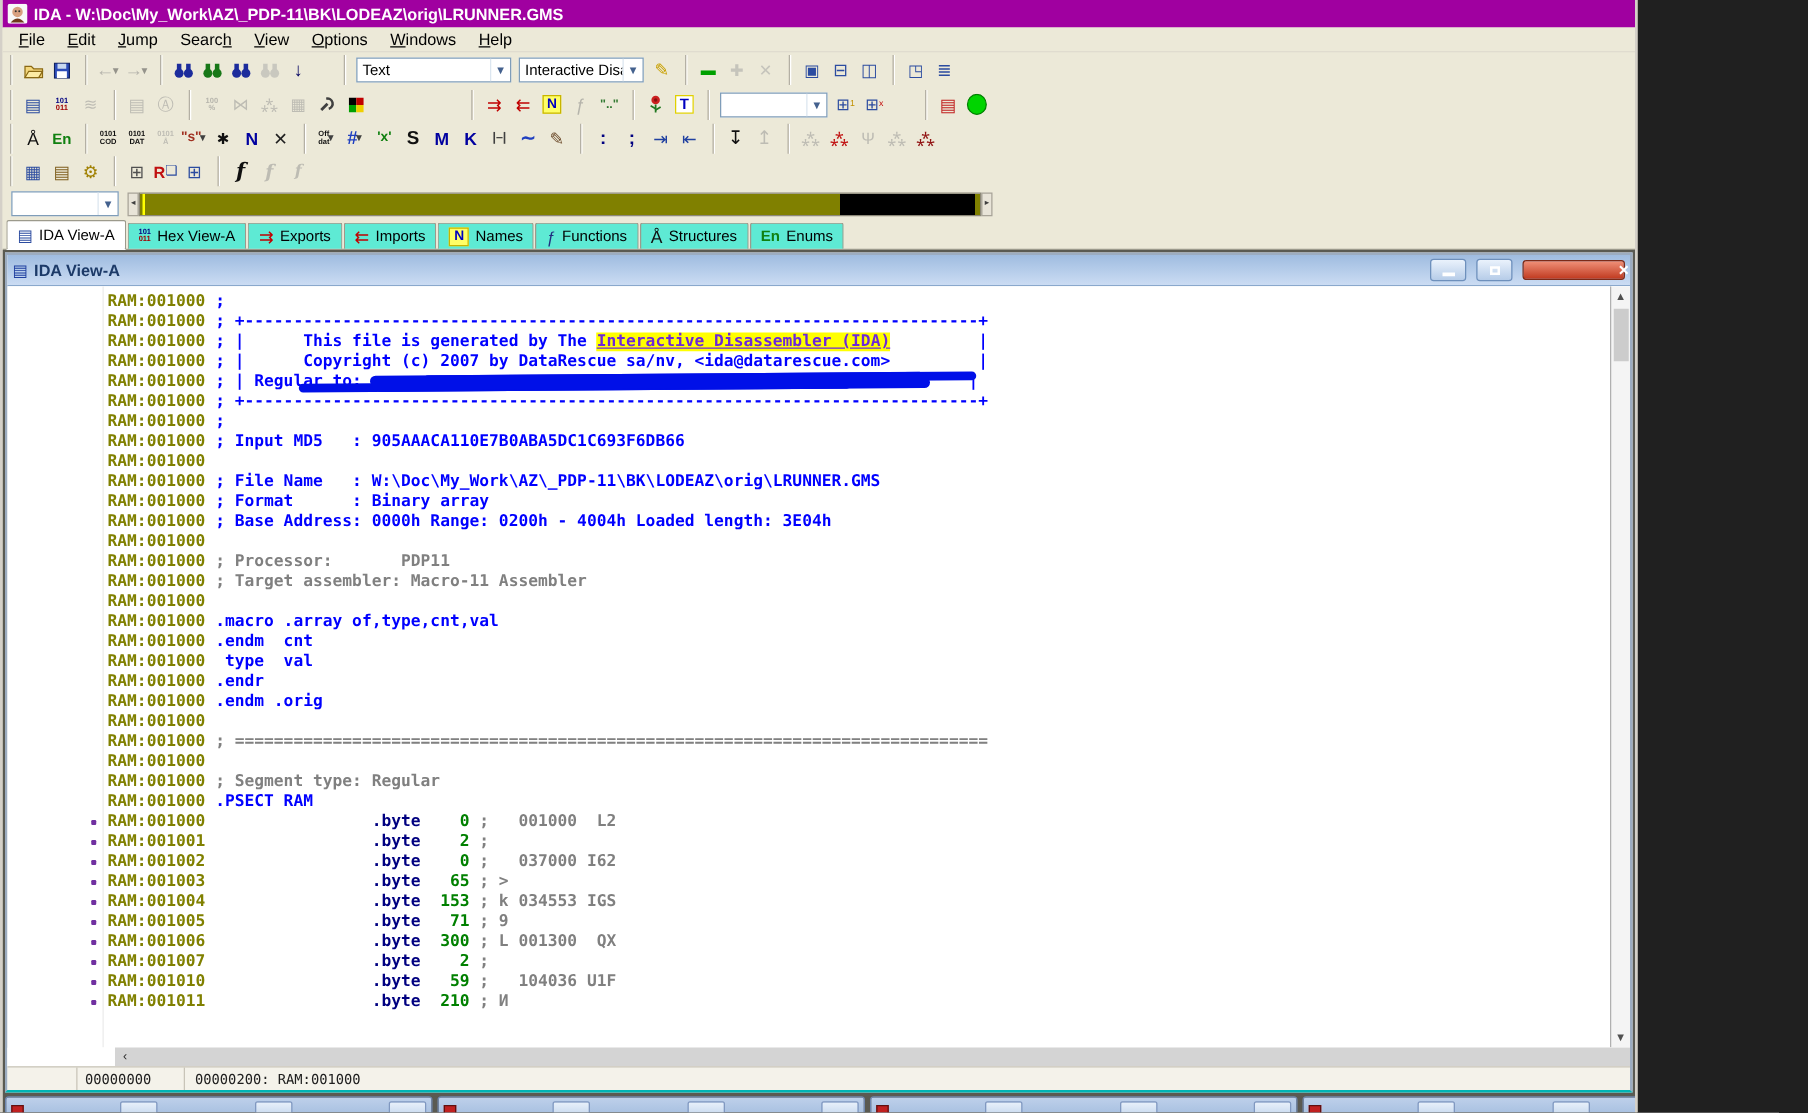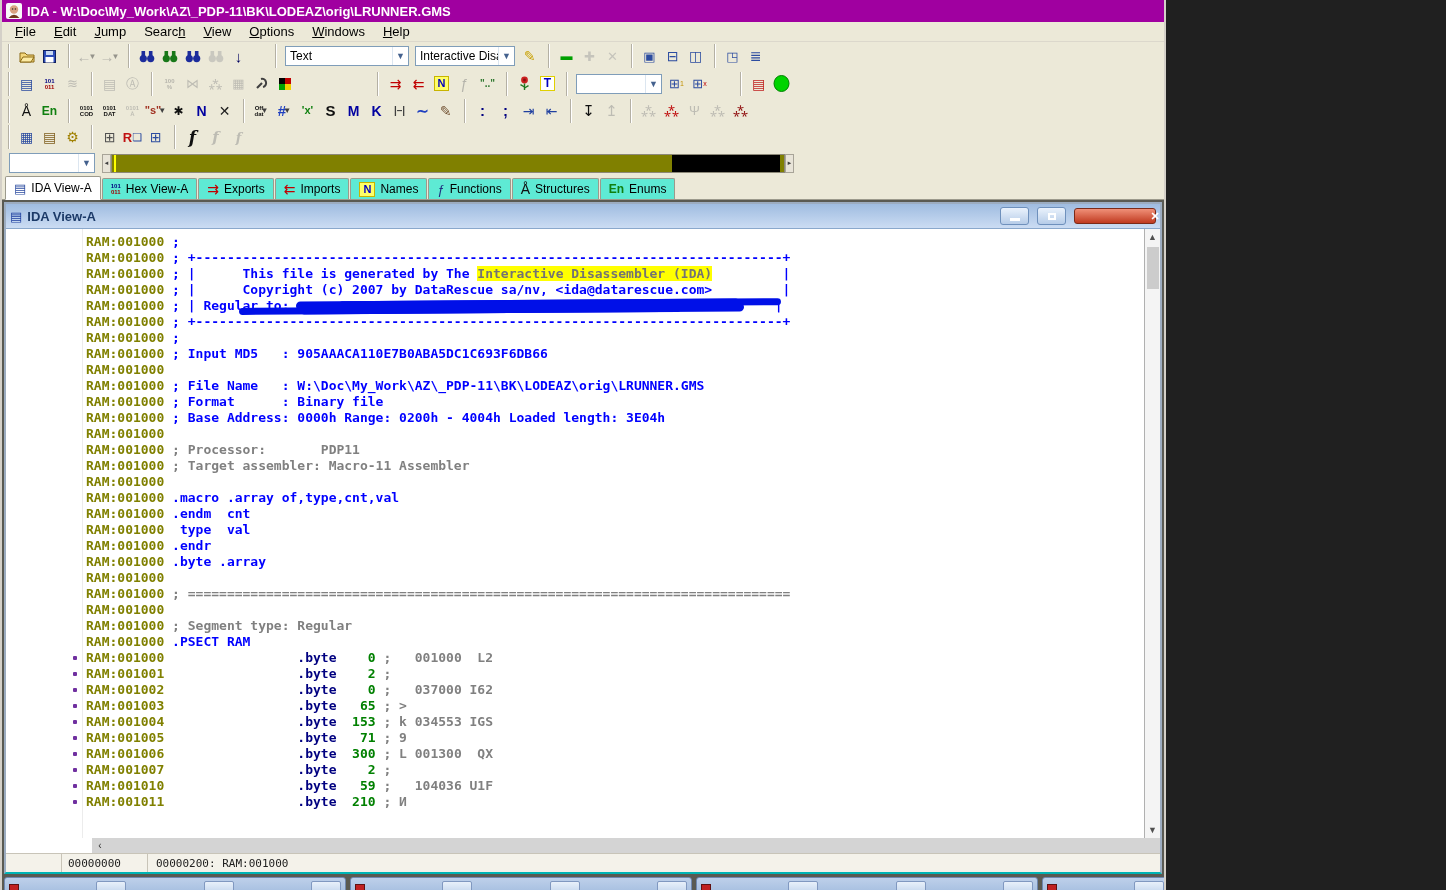--- a/index.html
+++ b/index.html
@@ -1,17 +1,17 @@
 <!DOCTYPE html>
 <html><head>
 <meta charset="utf-8">
 <style>
   html,body{margin:0;padding:0;background:#202020;}
   *{box-sizing:border-box;}
-  .app{position:relative;width:1166px;height:890px;background:#ECE9D8;overflow:hidden;
+  .app{position:relative;width:1310px;height:890px;background:#ECE9D8;overflow:hidden;
        font-family:"Liberation Sans",sans-serif;border-left:2px solid #D4D0C8;border-right:2px solid #D4D0C8;}
   
   .titlebar{height:22px;background:#A000A0;display:flex;align-items:center;padding:0 4px;gap:5px;}
   .titlebar .title{color:#FFFFFF;font-size:13px;font-weight:bold;white-space:nowrap;}
   .applogo{width:16px;height:16px;display:inline-block;}
   
   .menubar{height:20px;display:flex;align-items:center;padding-left:4px;font-size:13px;color:#000;
            border-bottom:1px solid #DCD8CC;background:#ECE9D8;}
   .menu-item{padding:2px 9px;white-space:nowrap;}
   
@@ -66,21 +66,21 @@
   .wbtn .sq{width:8px;height:7px;border:2px solid #FFF;display:inline-block;}
   .wbtn .mdash{width:10px;height:3px;background:#FFF;display:inline-block;margin-top:6px;}
   .mdibody{flex:1;display:flex;overflow:hidden;background:#FFF;}
   .codepane{flex:1;position:relative;font-family:"DejaVu Sans Mono",monospace;font-weight:bold;
             font-size:13px;line-height:16px;padding-top:5px;overflow:hidden;}
   .margin-line{position:absolute;left:76px;top:0;bottom:0;width:1px;background:#ECECEC;}
   .cl{position:relative;padding-left:80px;height:16px;white-space:pre;}
   .dot{position:absolute;left:67px;top:6px;width:4px;height:4px;background:#7030A0;border-radius:1px;}
   .addr{color:#808000;}
   .s-b{color:#0000FF;} .s-g{color:#808080;} .s-k{color:#000080;} .s-v{color:#008000;}
-  .s-hl{color:#737373;background:#FFFF00;}
+  .s-hl{color:#6d28d9;background:#FFFF00;text-decoration:underline;}
   .s-scr{display:inline-block;width:57ch;height:11px;background:#0010E8;border-radius:6px;
          vertical-align:middle;transform:rotate(-.4deg);
          box-shadow:2px 2px 0 -1px #0010E8,-2px -2px 0 -1px #0010E8,40px -3px 0 -2px #0010E8,-60px 3px 0 -2px #0010E8;}
   .vscroll{width:16px;background:#F4F4F4;border-left:1px solid #B0B0B0;display:flex;flex-direction:column;
            align-items:center;flex:none;}
   .vs-arrow{height:16px;width:100%;display:flex;align-items:center;justify-content:center;color:#505050;
             font-size:9px;}
   .vs-thumb{width:12px;height:42px;background:#CCCCCC;margin-top:2px;}
   .vs-bottom{margin-top:auto;}
   .hscrollrow{height:15px;display:flex;background:#FFF;flex:none;}
@@ -612,31 +612,31 @@
         <div class="cl"><span class="addr">RAM:001000</span><span class="s-b"> ;</span></div>
             <div class="cl"><span class="addr">RAM:001000</span><span class="s-b"> ; +---------------------------------------------------------------------------+</span></div>
             <div class="cl"><span class="addr">RAM:001000</span><span class="s-b"> ; |      This file is generated by The </span><span class="s-hl">Interactive Disassembler (IDA)</span><span class="s-b">         |</span></div>
             <div class="cl"><span class="addr">RAM:001000</span><span class="s-b"> ; |      Copyright (c) 2007 by DataRescue sa/nv, &lt;ida@datarescue.com&gt;         |</span></div>
             <div class="cl"><span class="addr">RAM:001000</span><span class="s-b"> ; | Regular to: </span><span class="s-scr"></span><span class="s-b">    |</span></div>
             <div class="cl"><span class="addr">RAM:001000</span><span class="s-b"> ; +---------------------------------------------------------------------------+</span></div>
             <div class="cl"><span class="addr">RAM:001000</span><span class="s-b"> ;</span></div>
             <div class="cl"><span class="addr">RAM:001000</span><span class="s-b"> ; Input MD5   : 905AAACA110E7B0ABA5DC1C693F6DB66</span></div>
             <div class="cl"><span class="addr">RAM:001000</span></div>
             <div class="cl"><span class="addr">RAM:001000</span><span class="s-b"> ; File Name   : W:\Doc\My_Work\AZ\_PDP-11\BK\LODEAZ\orig\LRUNNER.GMS</span></div>
-            <div class="cl"><span class="addr">RAM:001000</span><span class="s-b"> ; Format      : Binary file</span></div>
+            <div class="cl"><span class="addr">RAM:001000</span><span class="s-b"> ; Format      : Binary array</span></div>
             <div class="cl"><span class="addr">RAM:001000</span><span class="s-b"> ; Base Address: 0000h Range: 0200h - 4004h Loaded length: 3E04h</span></div>
             <div class="cl"><span class="addr">RAM:001000</span></div>
             <div class="cl"><span class="addr">RAM:001000</span><span class="s-g"> ; Processor:       PDP11</span></div>
             <div class="cl"><span class="addr">RAM:001000</span><span class="s-g"> ; Target assembler: Macro-11 Assembler</span></div>
             <div class="cl"><span class="addr">RAM:001000</span></div>
             <div class="cl"><span class="addr">RAM:001000</span><span class="s-b"> .macro .array of,type,cnt,val</span></div>
             <div class="cl"><span class="addr">RAM:001000</span><span class="s-b"> .endm  cnt</span></div>
             <div class="cl"><span class="addr">RAM:001000</span><span class="s-b">  type  val</span></div>
             <div class="cl"><span class="addr">RAM:001000</span><span class="s-b"> .endr</span></div>
-            <div class="cl"><span class="addr">RAM:001000</span><span class="s-b"> .byte .array</span></div>
+            <div class="cl"><span class="addr">RAM:001000</span><span class="s-b"> .endm .orig</span></div>
             <div class="cl"><span class="addr">RAM:001000</span></div>
             <div class="cl"><span class="addr">RAM:001000</span><span class="s-g"> ; =============================================================================</span></div>
             <div class="cl"><span class="addr">RAM:001000</span></div>
             <div class="cl"><span class="addr">RAM:001000</span><span class="s-g"> ; Segment type: Regular</span></div>
             <div class="cl"><span class="addr">RAM:001000</span><span class="s-b"> .PSECT RAM</span></div>
             <div class="cl"><span class="dot"></span><span class="addr">RAM:001000</span><span class="s-k">                 .byte</span><span class="s-v">    0</span><span class="s-g"> ;   001000  L2</span></div>
             <div class="cl"><span class="dot"></span><span class="addr">RAM:001001</span><span class="s-k">                 .byte</span><span class="s-v">    2</span><span class="s-g"> ;</span></div>
             <div class="cl"><span class="dot"></span><span class="addr">RAM:001002</span><span class="s-k">                 .byte</span><span class="s-v">    0</span><span class="s-g"> ;   037000 I62</span></div>
             <div class="cl"><span class="dot"></span><span class="addr">RAM:001003</span><span class="s-k">                 .byte</span><span class="s-v">   65</span><span class="s-g"> ; &gt;</span></div>
             <div class="cl"><span class="dot"></span><span class="addr">RAM:001004</span><span class="s-k">                 .byte</span><span class="s-v">  153</span><span class="s-g"> ; k 034553 IGS</span></div>

